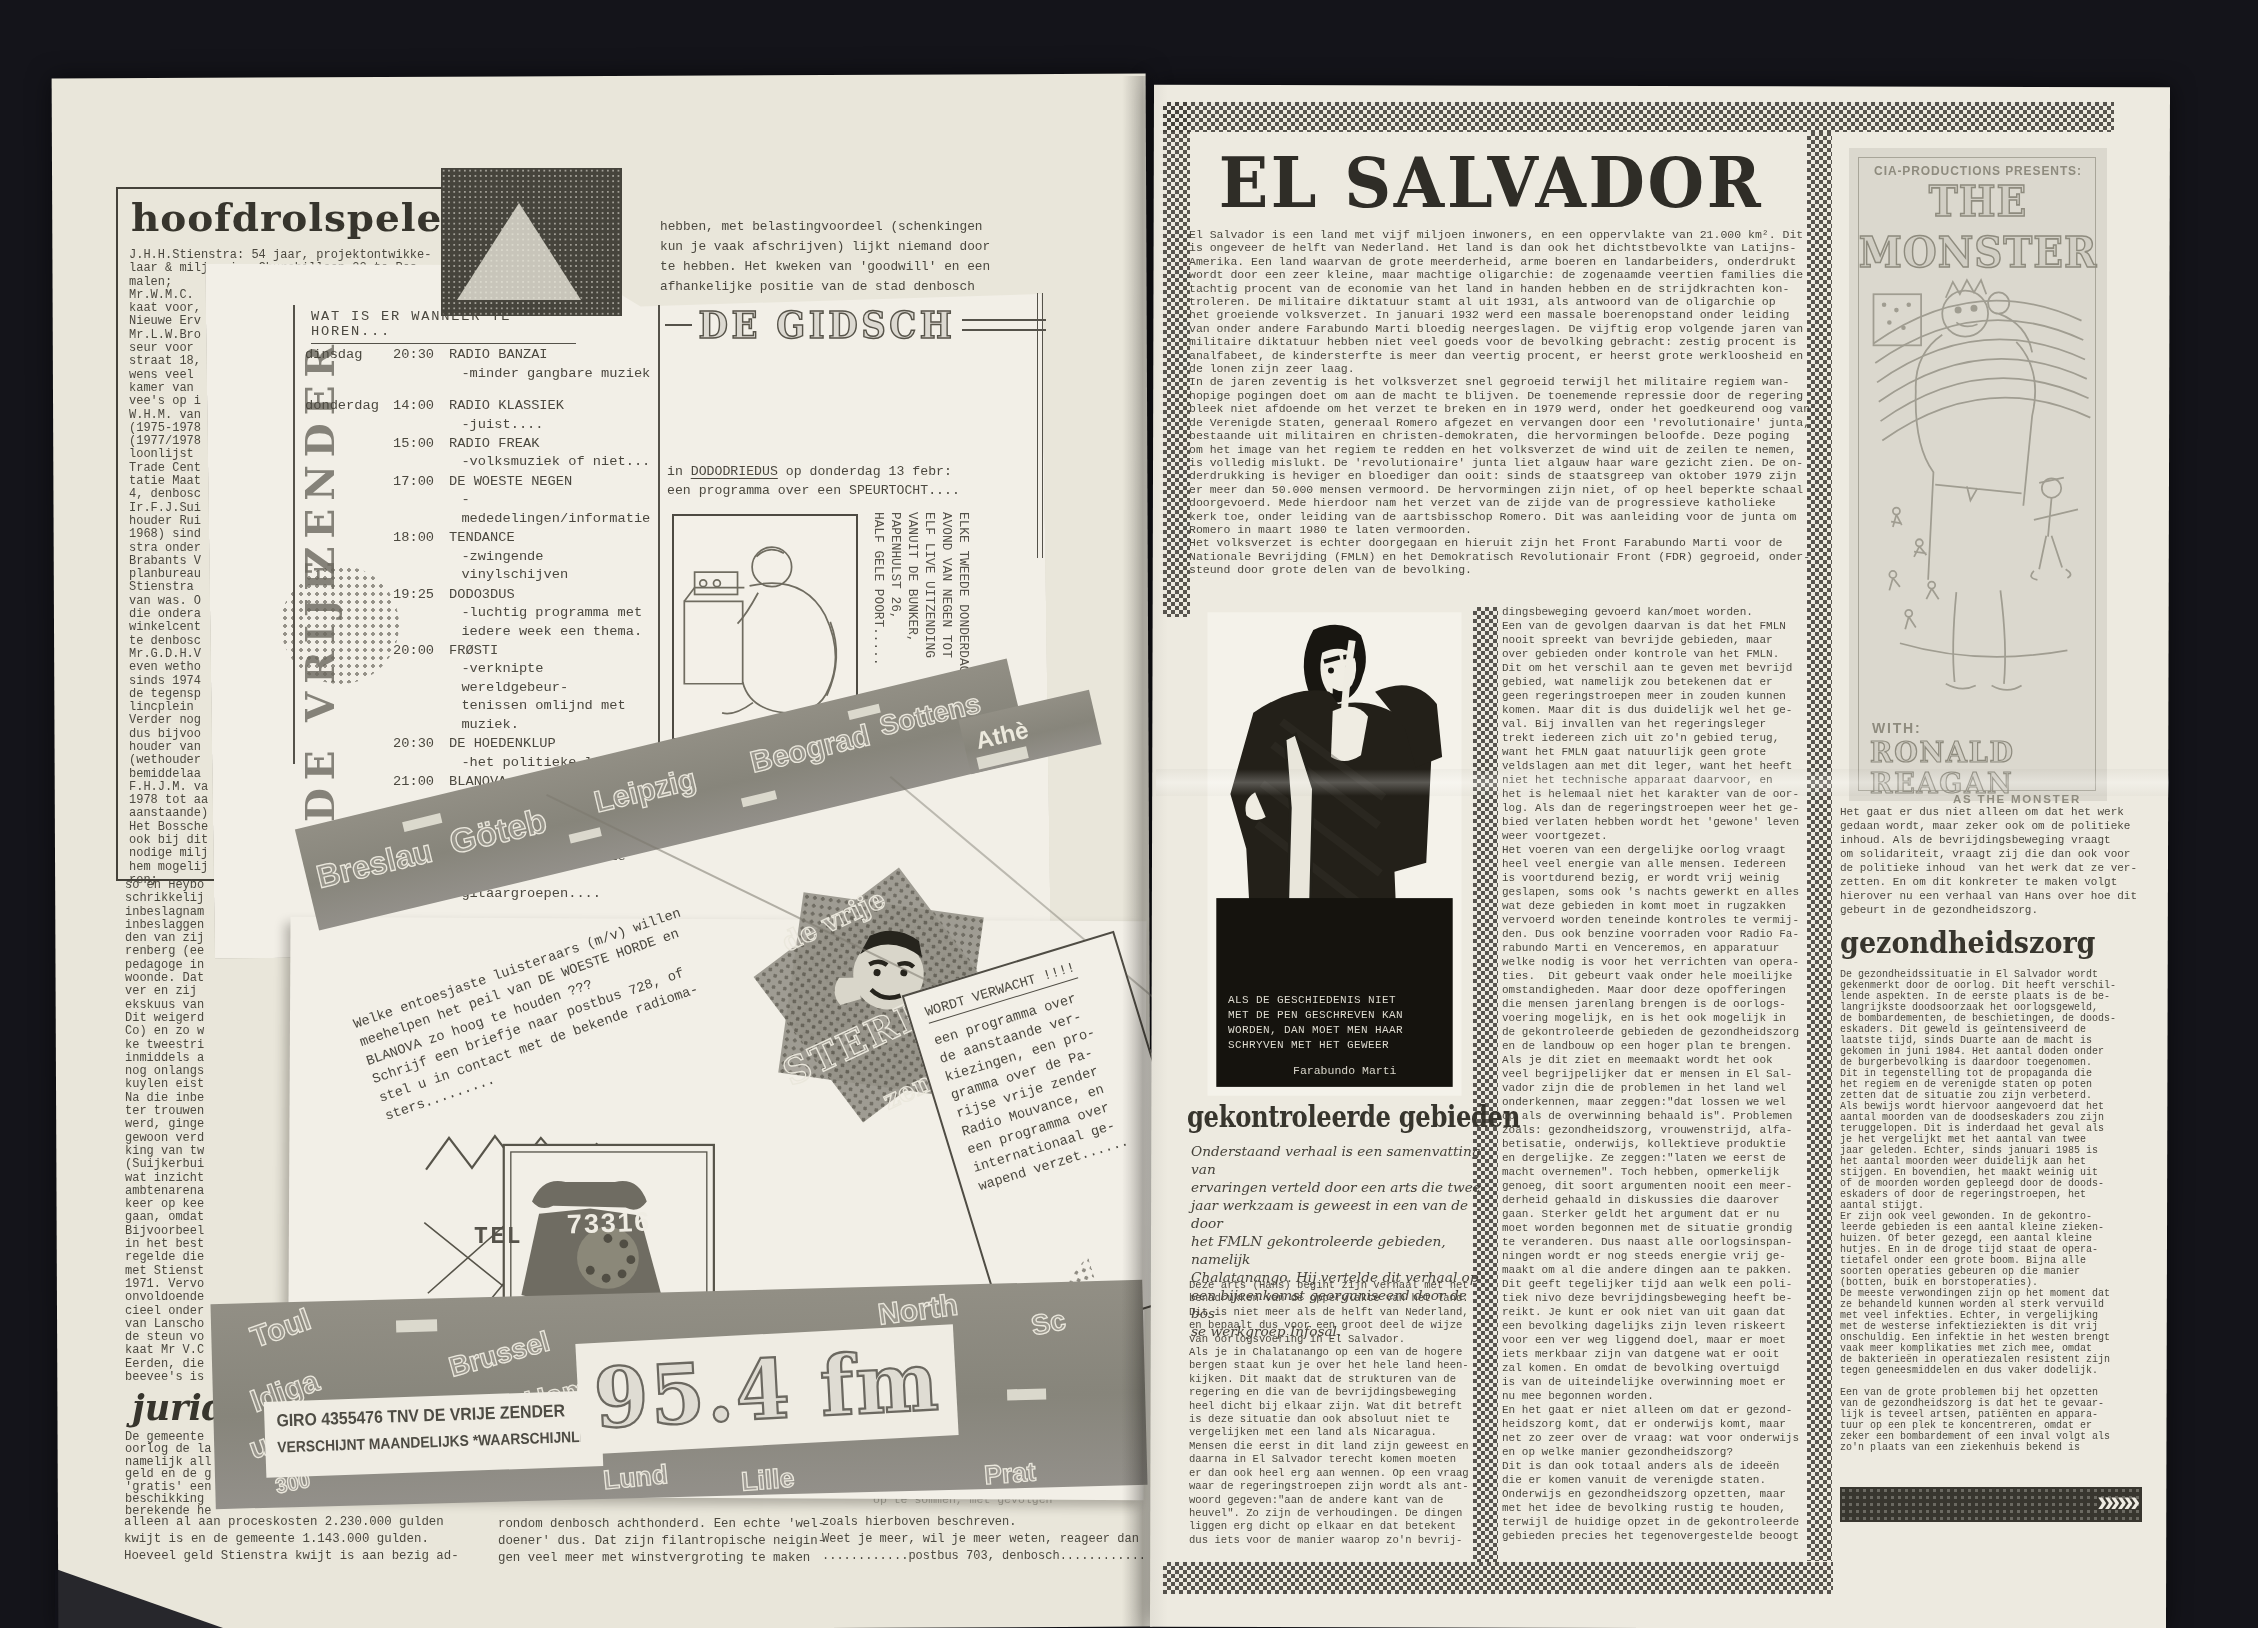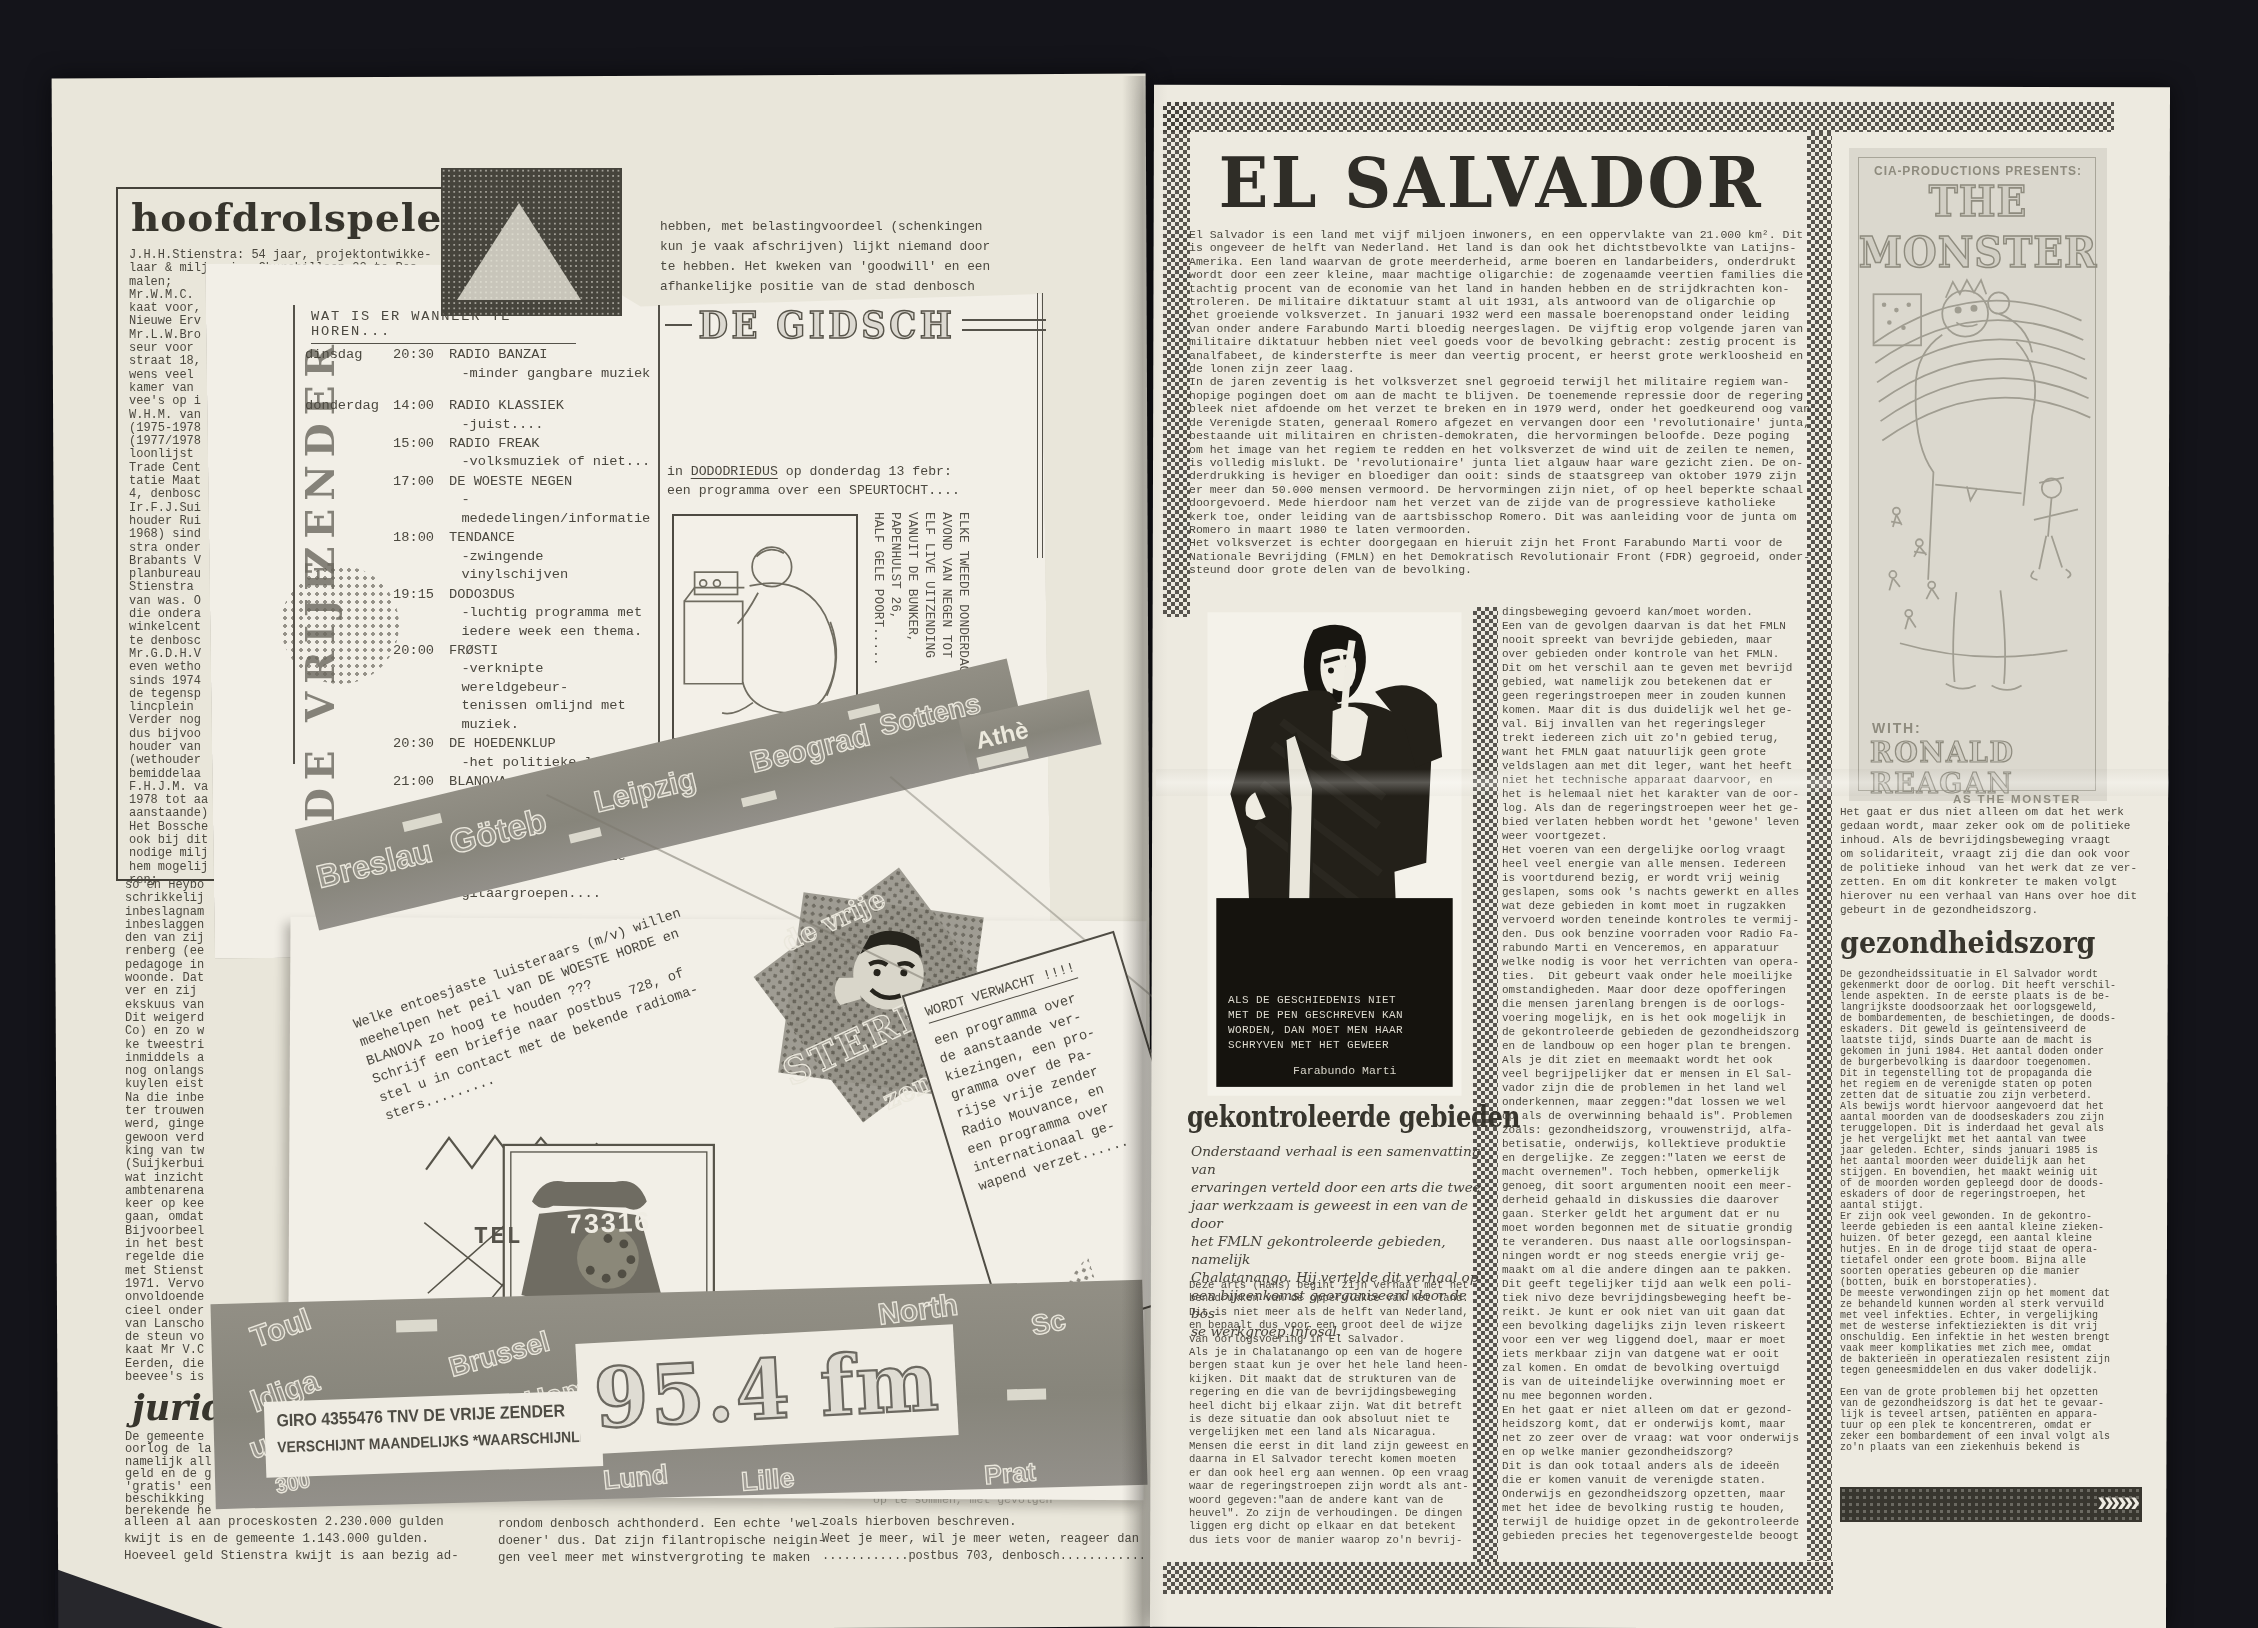--- a/index.html
+++ b/index.html
@@ -196,21 +196,21 @@
         <div class="sched-desc pre">-mededelingen/informatie</div></span>
     </div>
     <div class="sched-row">
       <span class="sched-day"></span>
       <span class="sched-time">18:00</span>
       <span class="sched-main"><span>TENDANCE</span>
         <div class="sched-desc pre">-zwingende vinylschijven</div></span>
     </div>
     <div class="sched-row">
       <span class="sched-day"></span>
-      <span class="sched-time">19:15</span>
+      <span class="sched-time">19:25</span>
       <span class="sched-main"><span>DODO3DUS</span>
         <div class="sched-desc pre">-luchtig programma met
 iedere week een thema.</div></span>
     </div>
     <div class="sched-row">
       <span class="sched-day"></span>
       <span class="sched-time">20:00</span>
       <span class="sched-main"><span>FRØSTI</span>
         <div class="sched-desc pre">-verknipte wereldgebeur-
 tenissen omlijnd met

